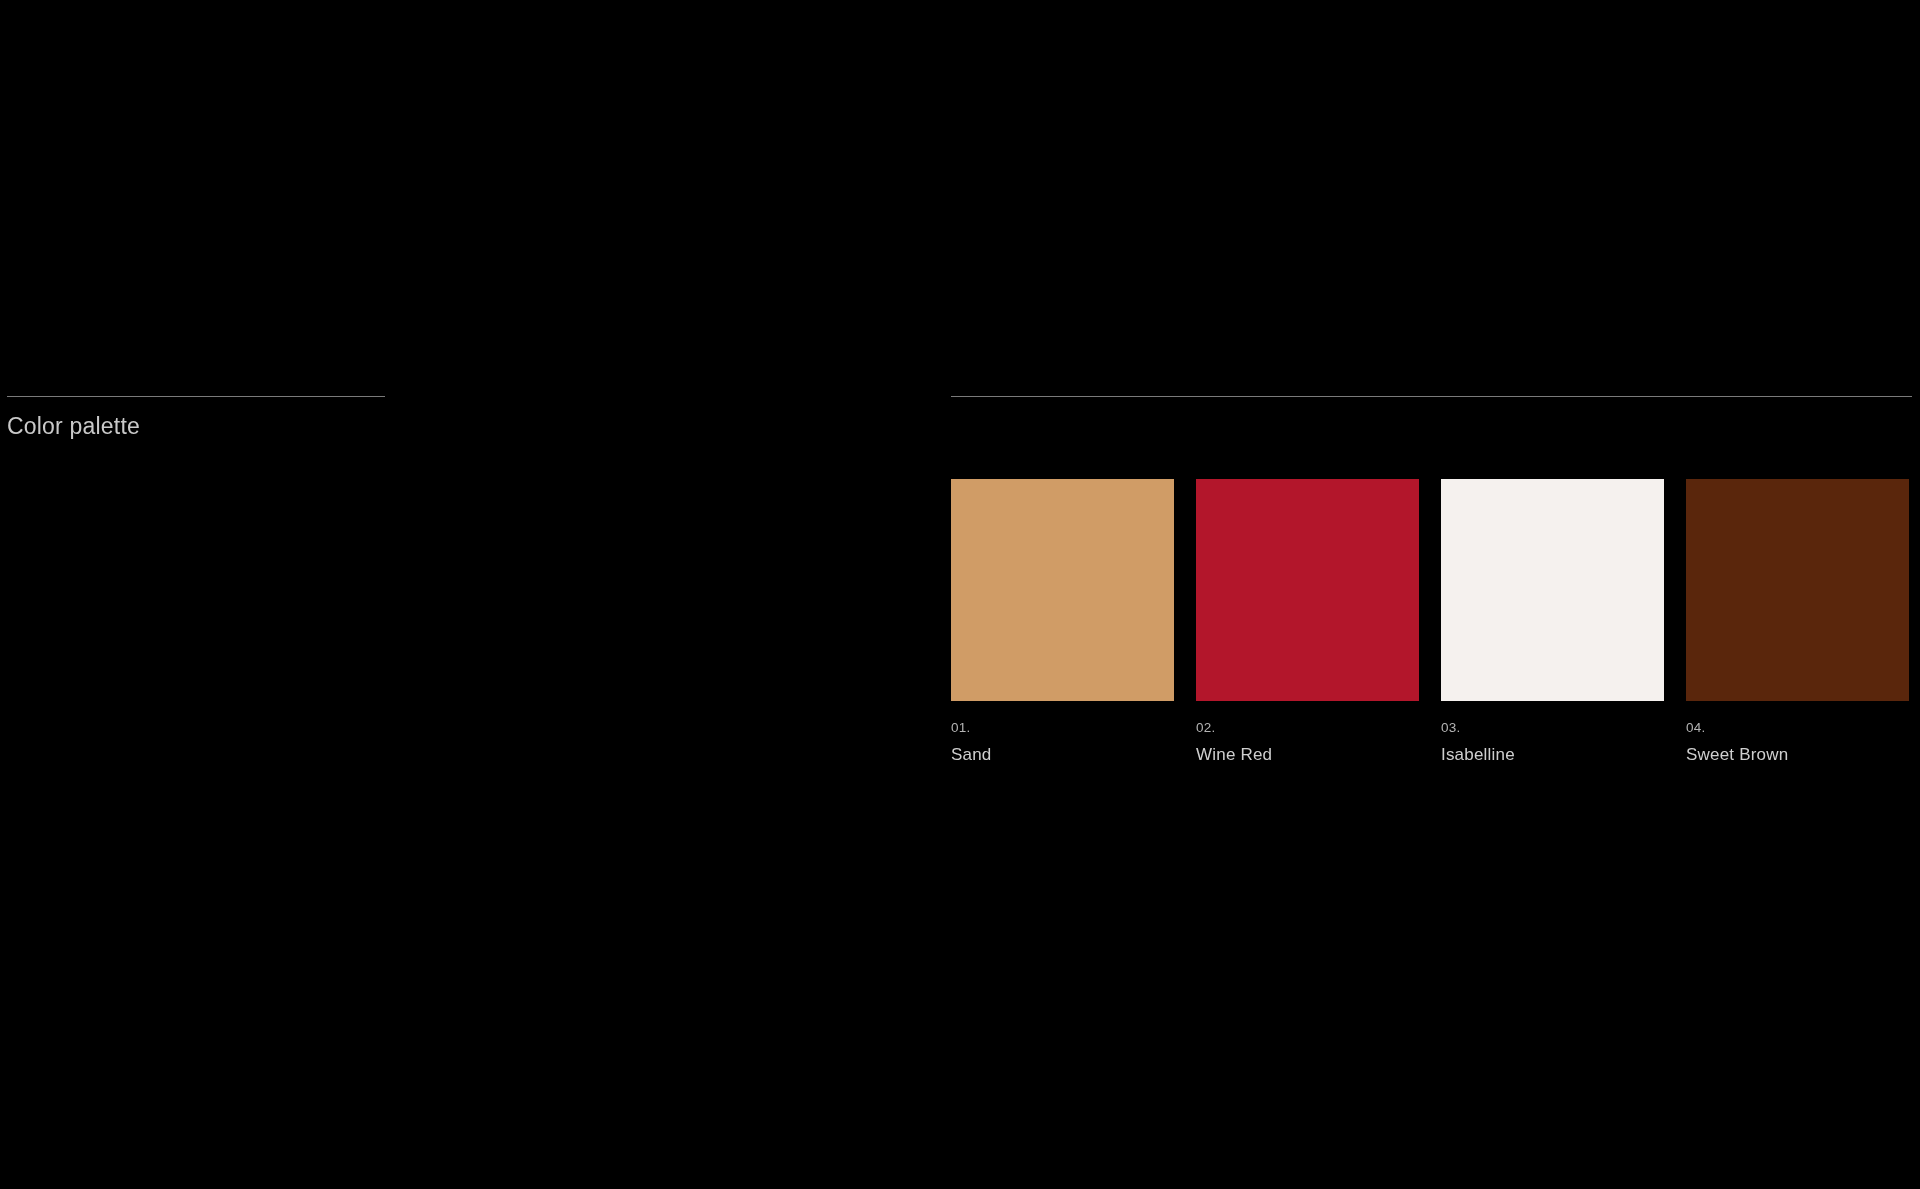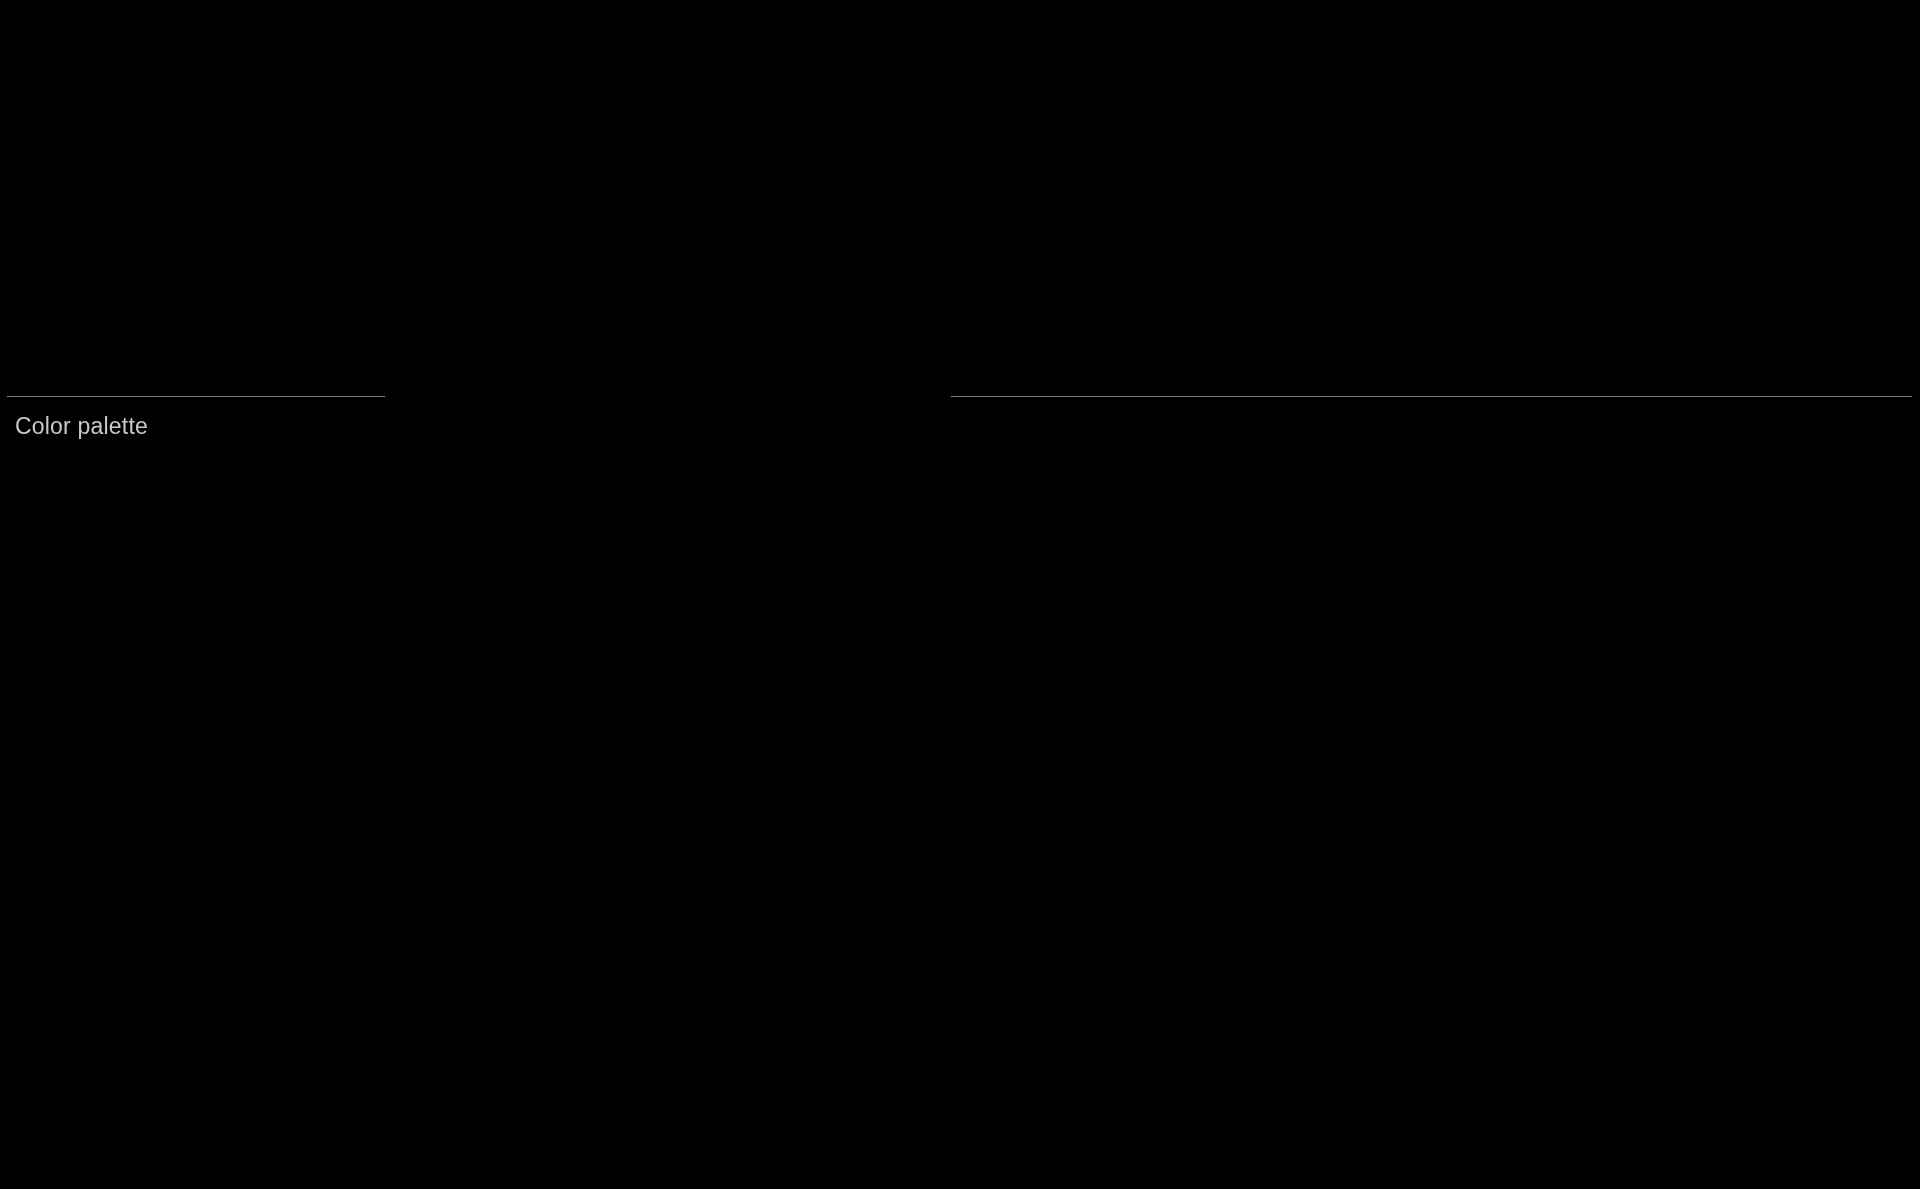--- a/index.html
+++ b/index.html
@@ -37,21 +37,20 @@
     opacity: 0.85;
   }
   .section-title {
     margin-top: 14px;
     font-size: 23px;
     line-height: 30px;
     font-weight: 400;
     letter-spacing: 0.2px;
     color: #c9c9c9;
     white-space: nowrap;
-    margin-left: 8px;
   }
 
   
   .right-col {
     position: absolute;
     left: 951px;
     top: 396px;
     width: 961px;
   }
 
@@ -96,15 +95,42 @@
 <div class="page">
 
   <div class="left-col">
     <div class="rule" style="background-color: rgb(143, 143, 143);"></div>
     <div class="section-title">Color palette</div>
   </div>
 
   <div class="right-col">
     <div class="rule" style="background-color: rgb(143, 143, 143);"></div>
 
+    <div class="swatch-row">
+
+      <div class="swatch-cell">
+        <div class="swatch-chip" style="background-color: rgb(208, 156, 102);"></div>
+        <div class="swatch-index">01.</div>
+        <div class="swatch-name">Sand</div>
+      </div>
+
+      <div class="swatch-cell">
+        <div class="swatch-chip" style="background-color: rgb(179, 22, 43);"></div>
+        <div class="swatch-index">02.</div>
+        <div class="swatch-name">Wine Red</div>
+      </div>
+
+      <div class="swatch-cell">
+        <div class="swatch-chip" style="background-color: rgb(245, 241, 238);"></div>
+        <div class="swatch-index">03.</div>
+        <div class="swatch-name">Isabelline</div>
+      </div>
+
+      <div class="swatch-cell">
+        <div class="swatch-chip" style="background-color: rgb(90, 38, 12);"></div>
+        <div class="swatch-index">04.</div>
+        <div class="swatch-name">Sweet Brown</div>
+      </div>
+
+    </div>
   </div>
 
 </div>
 
 </body></html>

